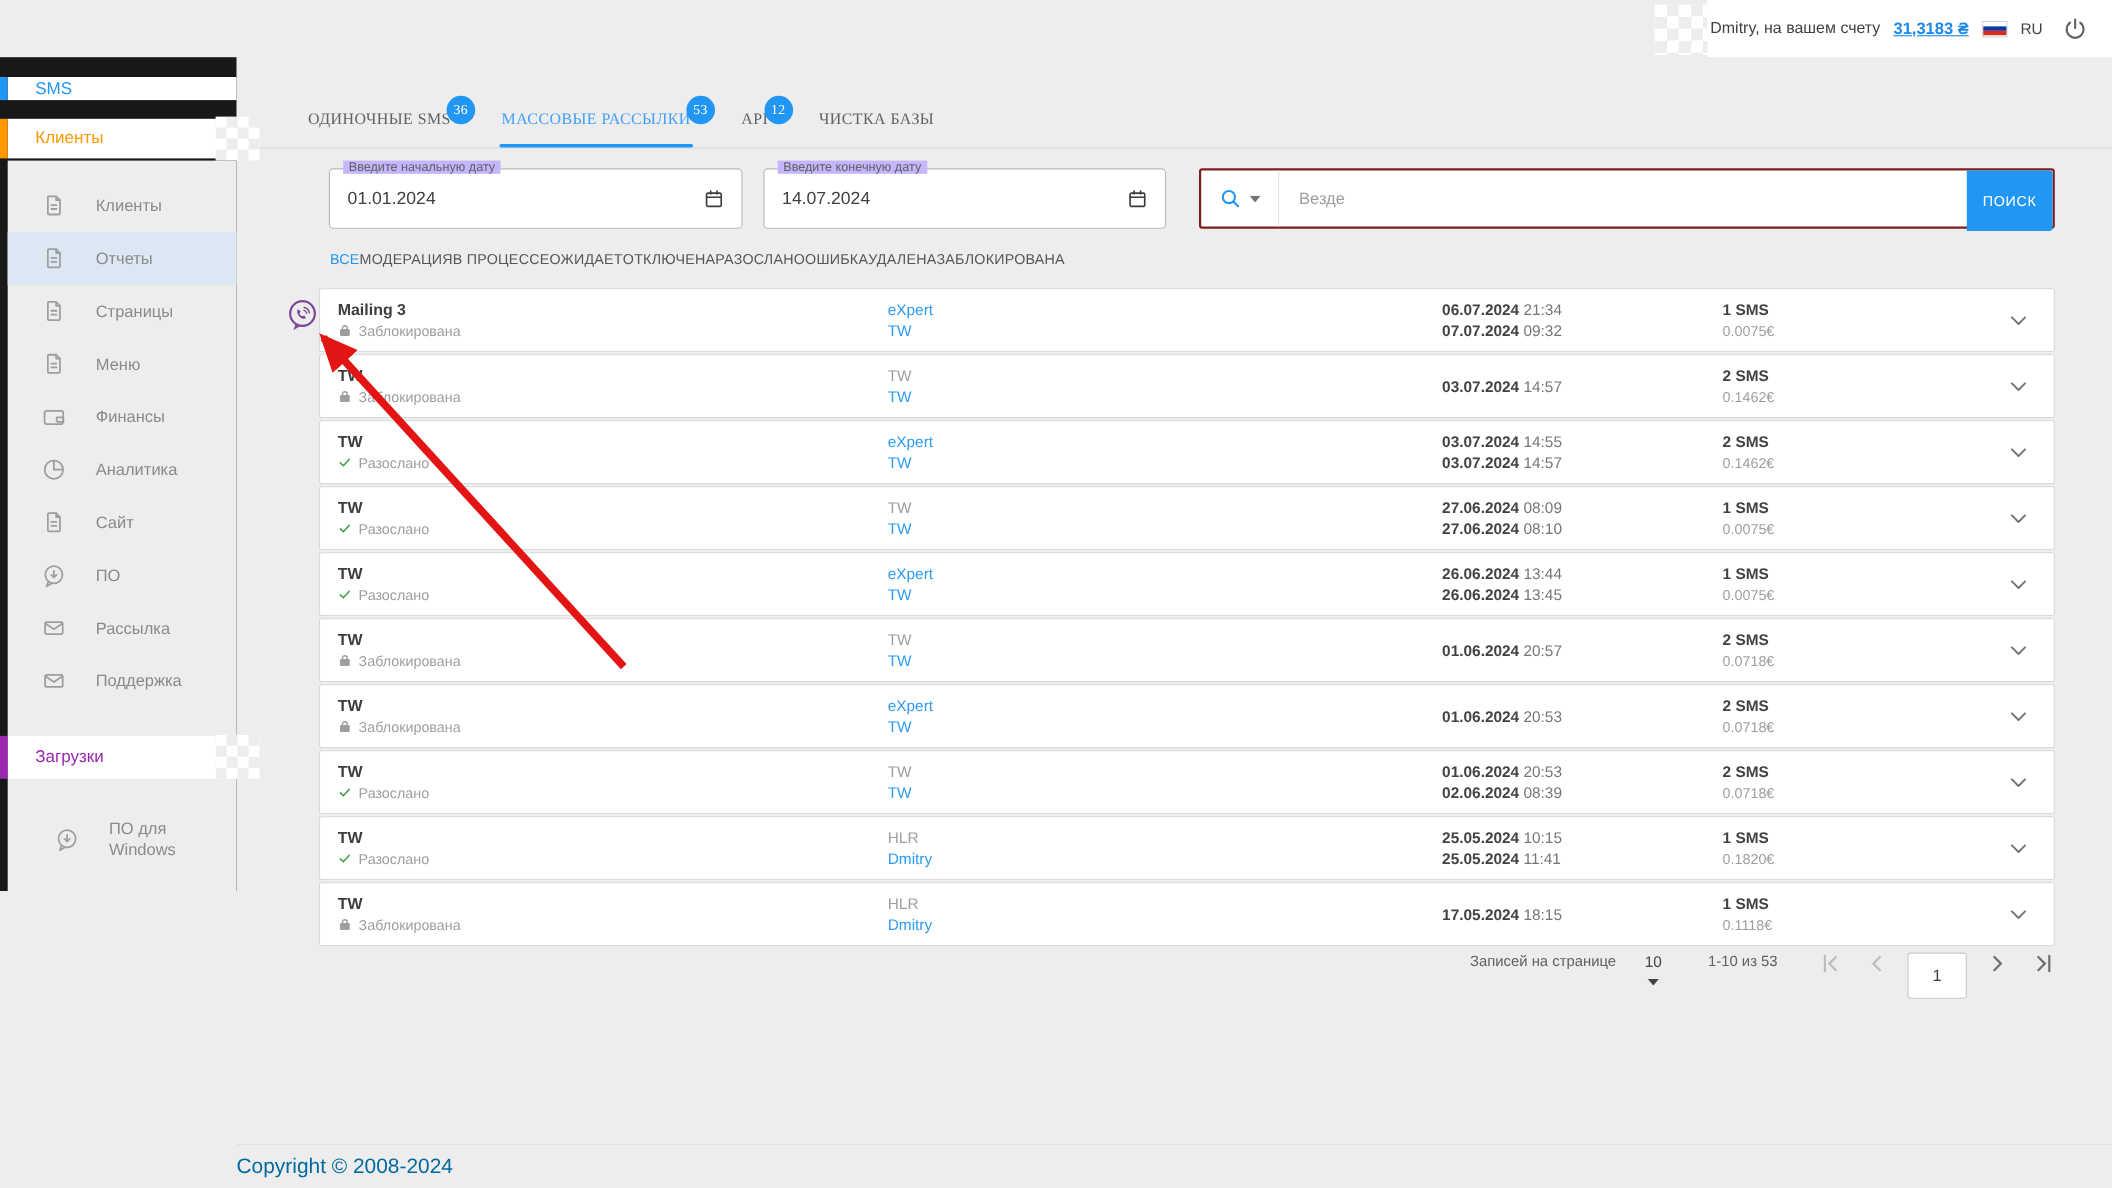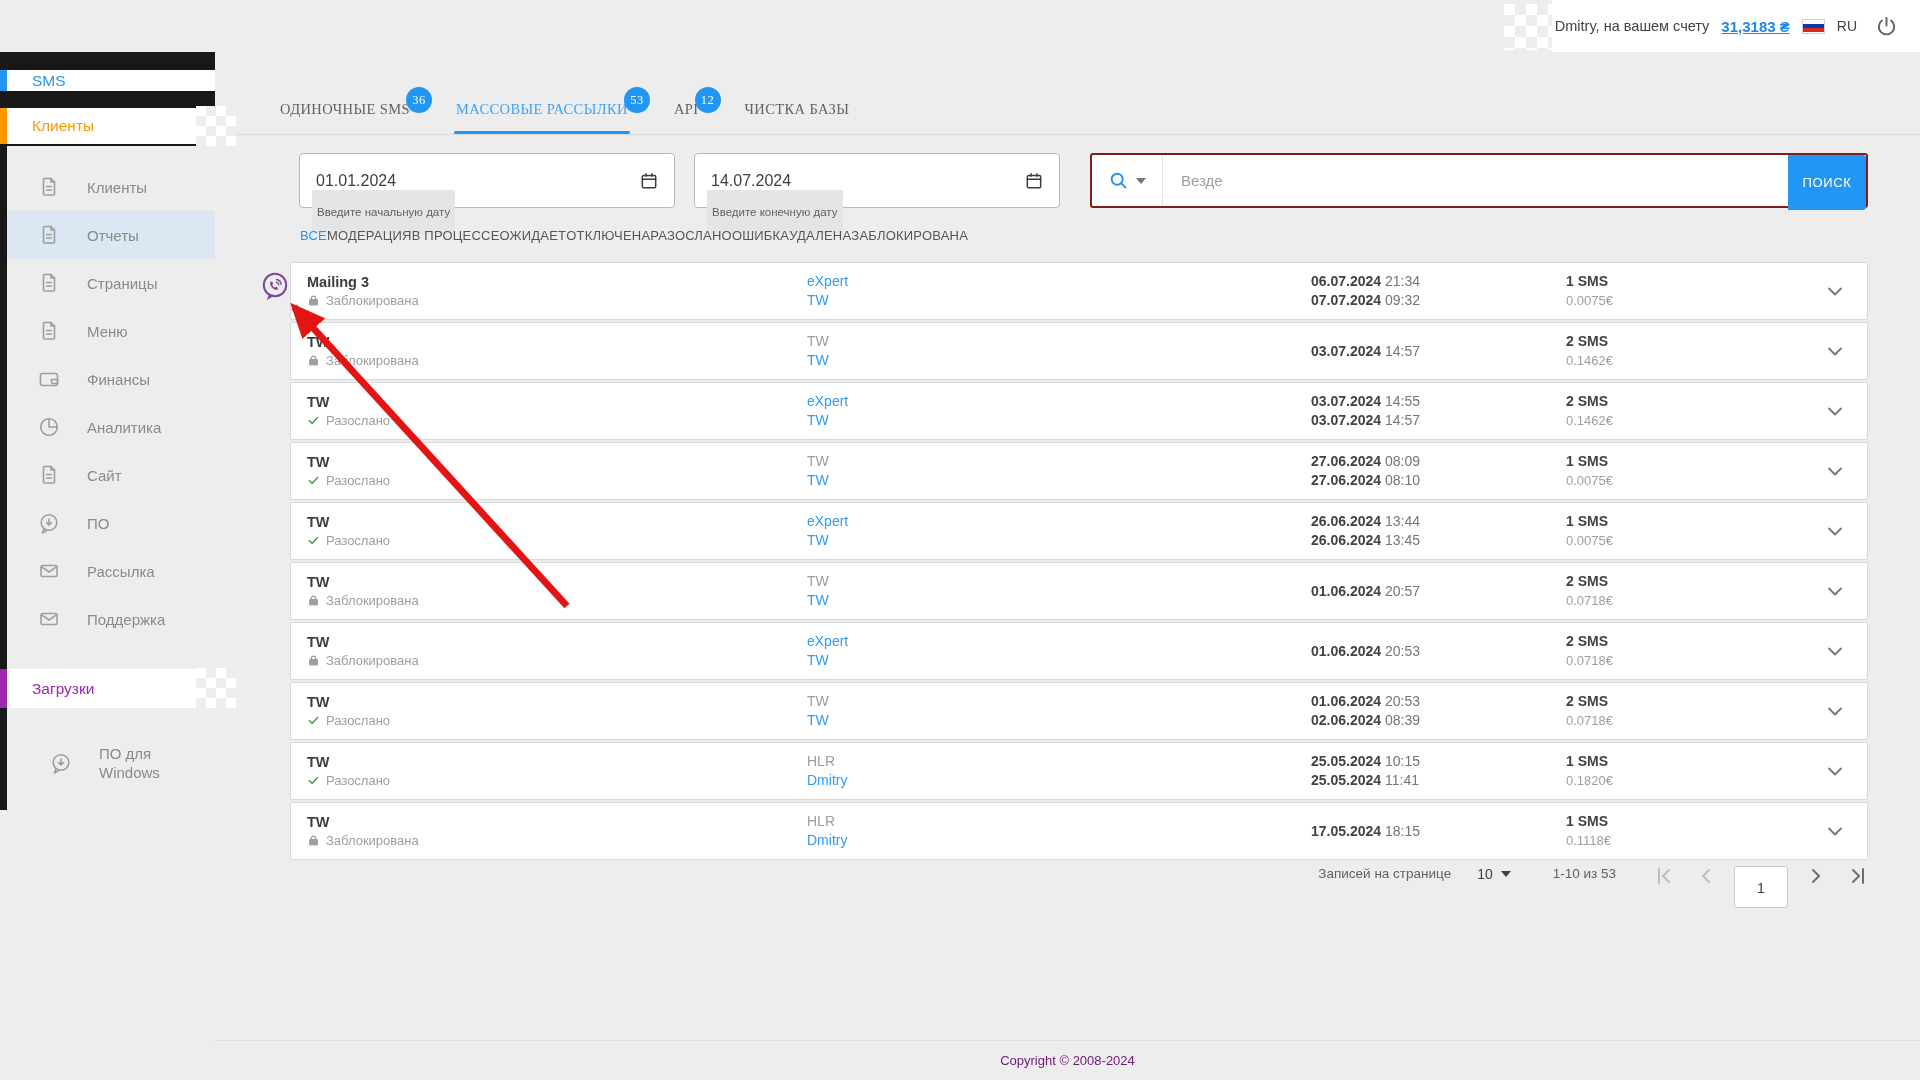--- a/index.html
+++ b/index.html
@@ -45,21 +45,21 @@
     display:flex;align-items:flex-end;padding-left:65px;box-sizing:border-box;font-family:Liberation Serif, serif;}
   .tab{position:relative;margin-right:46px;padding-bottom:16px;font-size:14.5px;letter-spacing:.4px;
     color:#5f6368;cursor:pointer;white-space:nowrap;}
   .tab.active{color:#42a1f5;}
   .tab.active::after{content:"";position:absolute;left:-2px;right:-2px;bottom:0;height:3px;background:#2196f3;border-radius:2px;}
   .badge{position:absolute;top:-14px;right:-22px;min-width:26px;height:26px;border-radius:13px;background:#2196f3;
     color:#fff;font-size:12.5px;display:flex;align-items:center;justify-content:center;padding:0 4px;box-sizing:border-box;}
   
   .field{position:absolute;top:153px;height:55px;background:#fff;border:1px solid #b9b9b9;border-radius:4px;
     box-sizing:border-box;display:flex;align-items:center;}
-  .field .flabel{position:absolute;top:-8px;left:12px;background:#e5e5e5;padding:16px 5px;font-size:11.5px;color:#616161;margin-top:44px;}
+  .field .flabel{position:absolute;top:-8px;left:12px;background:#c4b5fd;padding:0 5px;font-size:11.5px;color:#616161;}
   .field .fvalue{padding-left:16px;font-size:16px;color:#404040;flex:1;}
   .field .cal{width:20px;height:20px;color:#3c3c3c;margin-right:15px;cursor:pointer;}
   #field-from{left:299px;width:376px;}
   #field-to{left:694px;width:366px;}
   .searchbar{position:absolute;left:1090px;top:153px;width:778px;height:55px;background:#fff;
     border:2px solid #7f1d1d;border-radius:3px;box-sizing:border-box;display:flex;align-items:flex-start;}
   .scope-btn{width:70px;height:100%;display:flex;align-items:center;justify-content:center;gap:7px;cursor:pointer;
     border-right:1px solid #e3e3e3;flex:none;}
   .scope-btn .mag{width:21px;height:21px;color:#2196f3;}
   .scope-btn .car{width:10px;height:6px;color:#757575;}
@@ -89,34 +89,34 @@
   .c3 b{color:#424242;}
   .c4{font-size:14px;line-height:19px;}
   .c4 .cnt{font-weight:bold;color:#424242;}
   .c4 .price{font-size:13px;color:#9e9e9e;}
   .chev{position:absolute;right:20px;top:50%;transform:translateY(-50%);width:24px;height:24px;color:#757575;cursor:pointer;}
   .viber-badge{position:absolute;left:260px;top:271px;width:30px;height:30px;z-index:6;cursor:pointer;}
   .arrow-overlay{position:absolute;left:250px;top:280px;width:340px;height:340px;z-index:10;pointer-events:none;}
   
   .pager{position:absolute;top:866px;left:951px;right:52px;height:44px;display:flex;align-items:flex-start;
     justify-content:flex-end;font-size:13.5px;color:#616161;}
-  .per-page{display:flex;align-items:center;gap:8px;margin-left:26px;cursor:pointer;color:#424242;font-size:14px;}
+  .per-page{display:flex;align-items:center;gap:8px;margin-left:26px;cursor:pointer;color:#424242;font-size:14px;flex-direction:column;}
   .per-page .car{width:10px;height:6px;color:#424242;}
   .pg-range{margin-left:42px;}
   .pg-nav{width:20px;height:20px;cursor:pointer;}
   .pg-nav.dis{color:#bdbdbd;cursor:default;}
   .pg-nav.en{color:#6e6e6e;}
   .pg-first{margin-left:38px;}
   .pg-prev{margin-left:22px;}
   .pg-box{width:52px;height:40px;background:#fff;border:1px solid #c9c9c9;border-radius:3px;margin:0 18px;
     display:flex;align-items:center;justify-content:center;font-size:15px;color:#424242;cursor:text;}
   .pg-next{margin-right:22px;}
   
   .footer{position:absolute;left:215px;right:0;bottom:0;height:39px;border-top:1px solid #e2e2e2;
-    display:flex;align-items:center;justify-content:center;font-size:13px;color:#701a75;}
+    display:flex;align-items:center;font-size:19px;color:#0369a1;}
 </style>
 </head>
 <body>
 
 <div class="checker" style="left:1504px;top:4px;width:48px;height:46px;"></div>
 <div class="user-box">
   <span class="balance-prefix">Dmitry, на вашем счету</span>
   <a class="balance-link">31,3183 ₴</a>
   <span class="flag">
       <i></i>

